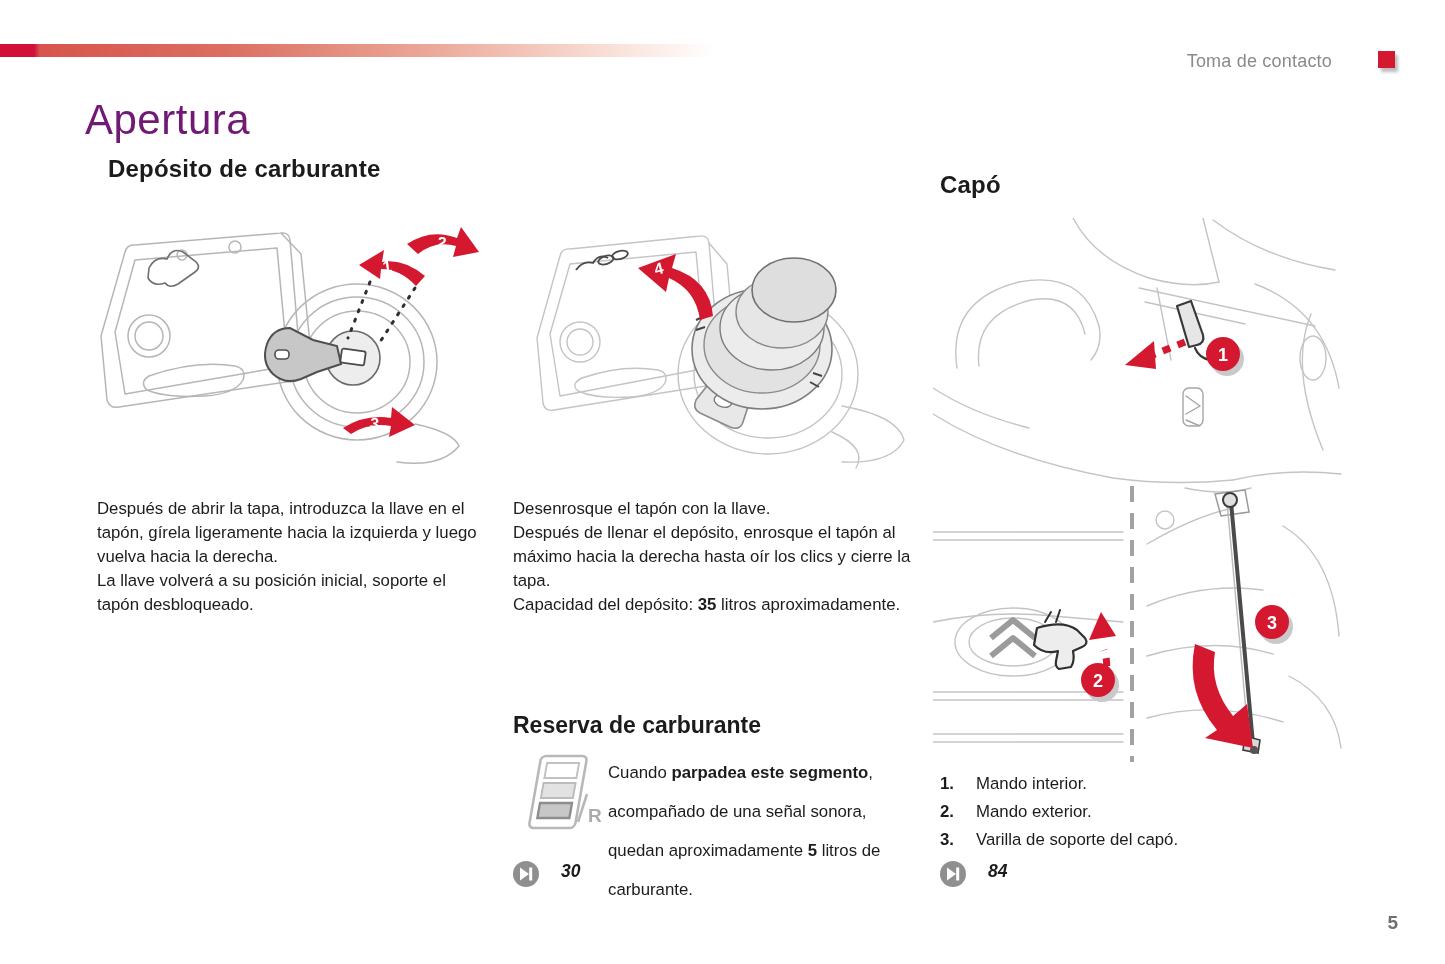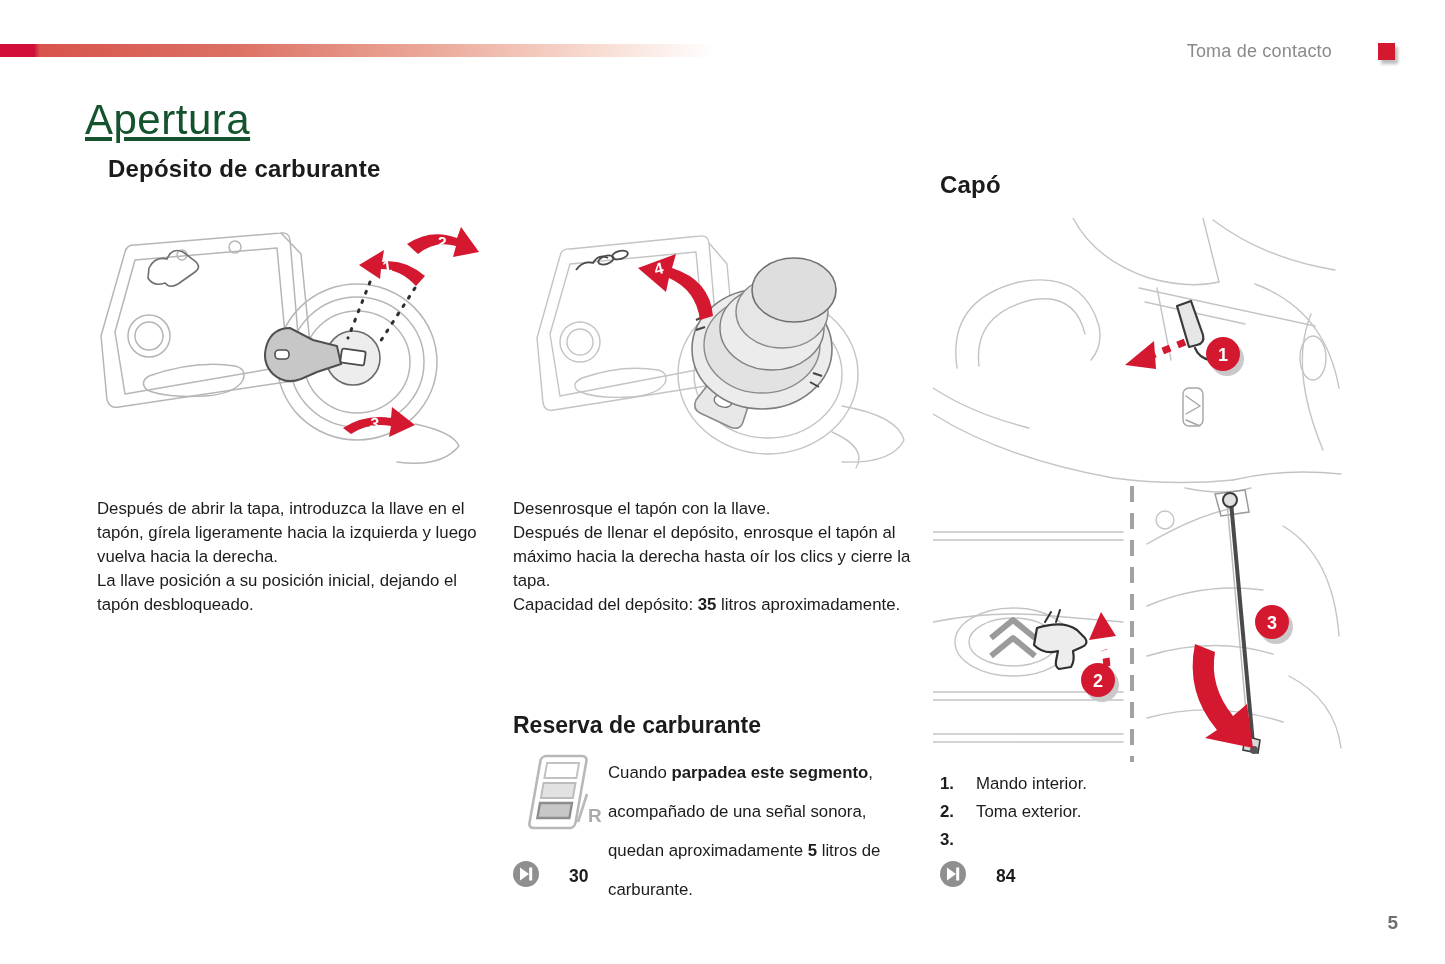--- a/index.html
+++ b/index.html
@@ -8,45 +8,45 @@
   .page {
     position:relative; width:1445px; height:964px; background:#ffffff; overflow:hidden;
   }
   .top-bar {
     position:absolute; left:0; top:44px; width:715px; height:13px;
     background:linear-gradient(to right,
       #d10f38 0px, #d10f38 34px, #d8544c 40px, #db6f62 32%,
       #ecac9d 62%, #f8ddd3 84%, #ffffff 100%);
   }
   .header-right {
-    position:absolute; top:41px; right:50px; display:flex; align-items:center; gap:46px;
+    position:absolute; top:51px; right:50px; display:flex; gap:46px;
   }
   .header-section { font-size:18px; color:#8a8a8a; letter-spacing:0.2px; }
   .header-square {
     width:17px; height:17px; background:#d4182f;
     box-shadow:3px 4px 3px #bdbdbd;
   }
   .page-title {
     position:absolute; left:85px; top:96px;
-    font-size:42px; color:#14532d; font-weight:400; letter-spacing:0.5px;text-decoration:underline;
+    font-size:42px; color:#701a75; font-weight:400; letter-spacing:0.5px;
   }
   .h2 { font-size:24px; font-weight:bold; color:#1b1b1b; letter-spacing:0.2px; }
   .h2-fuel { position:absolute; left:85px; top:155px;margin-left:23px; }
   .h2-hood { position:absolute; left:940px; top:155px;margin-top:16px; }
   .h3 { font-size:23px; font-weight:bold; color:#1b1b1b; }
   .body-text { font-size:16.8px; line-height:24px; color:#1c1c1c; }
   .col1-text { position:absolute; left:88px; top:497px; width:394px;margin-left:9px; }
   .col2-text { position:absolute; left:513px; top:497px; width:398px; }
   .reserve-head { position:absolute; left:513px; top:712px;text-align:right; }
   .gauge-box { position:absolute; left:516px; top:750px; }
   .reserve-text { position:absolute; left:608px; top:753px; width:306px; font-size:16.8px; line-height:39px; }
   .hood-list { position:absolute; left:940px; top:770px; width:400px; }
   .hood-row { display:flex; font-size:16.8px; line-height:28px; }
   .hood-num { width:36px; font-weight:bold; }
-  .pageref { position:absolute; display:flex; align-items:flex-end; gap:30px; }
+  .pageref { position:absolute; display:flex; align-items:flex-start; gap:22px;font-style:italic; }
   .pageref-fuel { left:513px; top:861px; }
   .pageref-hood { left:940px; top:861px; }
   .pageref-num { font-size:17.5px; font-weight:bold; color:#1b1b1b; }
   .page-number { position:absolute; right:47px; top:912px; font-size:19px; font-weight:bold; color:#6f6f6f; }
   .fig { position:absolute; }
   .figA { left:85px;  top:224px; width:400px; height:250px; }
   .figB { left:510px; top:224px; width:400px; height:250px; }
   .figC { left:933px; top:218px; width:412px; height:268px; }
   .figD { left:933px; top:486px; width:412px; height:276px; }
   .sk { stroke:#b6b6b6; fill:none; stroke-width:1.5; stroke-linejoin:round; stroke-linecap:round; }
@@ -219,21 +219,21 @@
     <g>
       <circle cx="343" cy="141" r="17" fill="#c9c9c9"></circle>
       <circle cx="339" cy="136" r="17" fill="#d4182f"></circle>
       <text class="badge-num" x="339" y="143" text-anchor="middle">3</text>
     </g>
     <path class="red-fill" d="M262 158 Q252 206 284 244 L272 252 L320 262 L314 218 L300 230 Q276 200 282 166 Z"></path>
   </svg>
 
   <div class="body-text col1-text">
     <div>Después de abrir la tapa, introduzca la llave en el tapón, gírela ligeramente hacia la izquierda y luego vuelva hacia la derecha.</div>
-    <div>La llave posición a su posición inicial, dejando el tapón desbloqueado.</div>
+    <div>La llave volverá a su posición inicial, soporte el tapón desbloqueado.</div>
   </div>
 
   <div class="body-text col2-text">
     <div>Desenrosque el tapón con la llave.</div>
     <div>Después de llenar el depósito, enrosque el tapón al máximo hacia la derecha hasta oír los clics y cierre la tapa.</div>
     <div>
       <span>Capacidad del depósito: </span><b>35</b><span> litros aproximadamente.</span>
     </div>
   </div>
 
@@ -263,24 +263,25 @@
     <span class="pageref-num">30</span>
   </div>
 
   <div class="hood-list">
     <div class="hood-row">
       <span class="hood-num">1.</span>
       <span>Mando interior.</span>
     </div>
     <div class="hood-row">
       <span class="hood-num">2.</span>
-      <span>Toma exterior.</span>
+      <span>Mando exterior.</span>
     </div>
     <div class="hood-row">
       <span class="hood-num">3.</span>
+      <span>Varilla de soporte del capó.</span>
     </div>
   </div>
 
   <div class="pageref pageref-hood">
     <svg width="26" height="26" viewBox="0 0 26 26">
       <circle cx="13" cy="13" r="13" fill="#8f8f8f"></circle>
       <polygon points="7,6.5 16,13 7,19.5" fill="#ffffff"></polygon>
       <rect x="16.2" y="6.5" width="3" height="13" fill="#ffffff"></rect>
     </svg>
     <span class="pageref-num">84</span>

